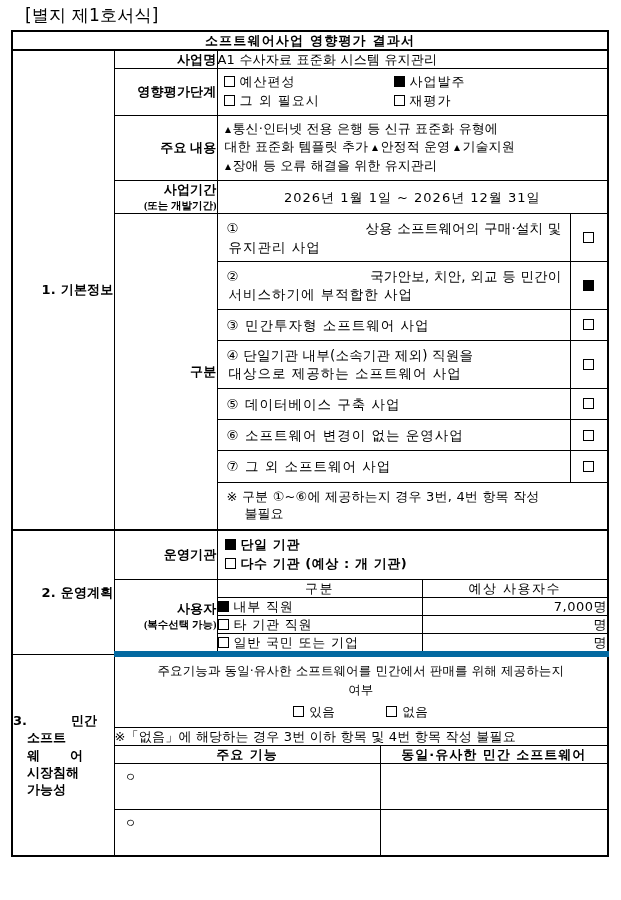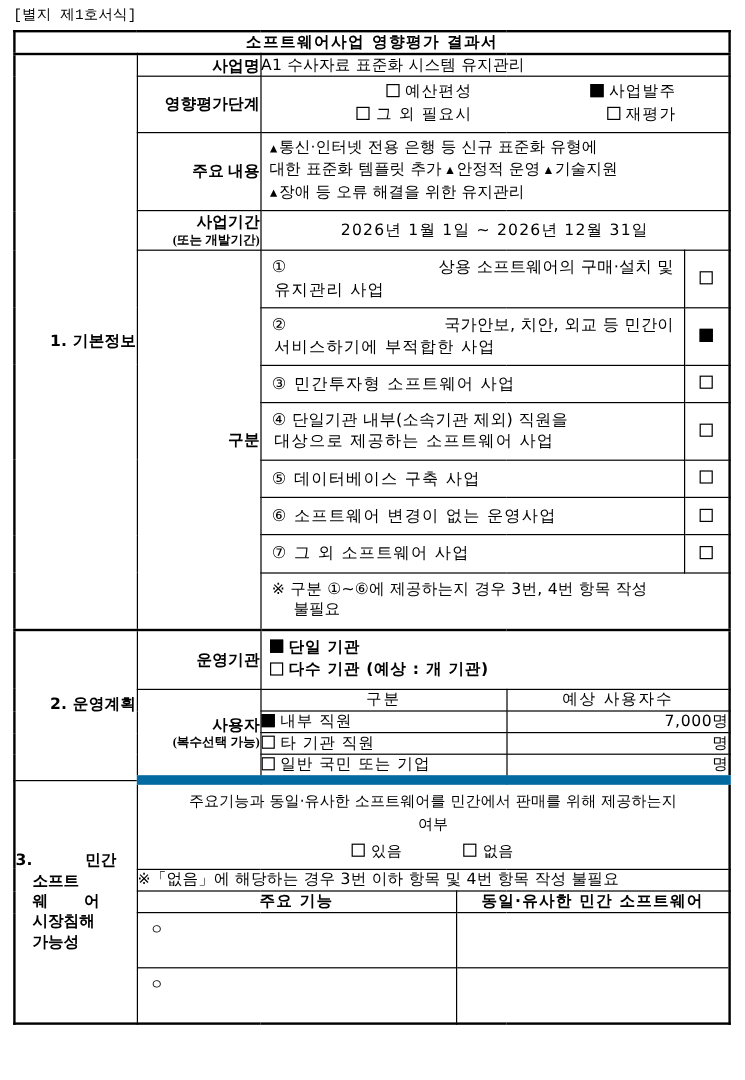--- a/index.html
+++ b/index.html
@@ -17,26 +17,25 @@
     position: relative;
   }
 
   #form-wrap {
     position: absolute;
     left: 0; top: 0;
     width: 621px;
   }
 
   .sheet-no {
-    font-size: 12px;
+    font-size: 17px;
     line-height: 1;
-    padding: 7px 0 6px 11px;
+    padding: 7px 0 6px 25px;
     letter-spacing: 0.2px;
     white-space: nowrap;
-    font-family: Liberation Mono, monospace;
   }
 
   table.form {
     border-collapse: collapse;
     table-layout: fixed;
     width: 476px;
     margin-left: 11px;
     border: 2px solid #000;
   }
   table.form td {
@@ -106,21 +105,21 @@
   .val {
     padding: 5px 6px 5px 8px;
     font-size: 13.5px;
     letter-spacing: 0.2px;
   }
 
   .stage-grid {
     display: flex;
     padding: 3px 0 4px 6px;
   }
-  .stage-col { width: 170px; text-align: right; }
+  .stage-col { width: 170px; }
   .stage-col .opt { white-space: nowrap; padding: 1px 0; letter-spacing: 1px;}
 
   .content-lines { padding: 4px 6px 4px 7px; font-size: 13px; line-height: 1.45; }
   .content-lines .cl { white-space: nowrap; letter-spacing: 0.1px; }
 
   .period { text-align: center; font-size: 14.5px; padding: 10px 0; letter-spacing: 1px; margin-top: 20px;}
 
   
   .gubun-item {
     padding: 5px 8px 5px 9px;
@@ -401,21 +400,21 @@
               <span>민간</span>
         </div>
         <div class="jline nospread">소프트</div>
         <div class="jline indent">
           <span>웨</span>
               <span>어</span>
         </div>
         <div class="jline nospread">시장침해</div>
         <div class="jline nospread">가능성</div>
       </td>
-      <td colspan="5" style="border-top:8px solid #0369a1">
+      <td colspan="5" style="border-top:6px solid #0369a1">
         <div class="q-block">
           <div class="q1">주요기능과 동일·유사한 소프트웨어를 민간에서 판매를 위해 제공하는지</div>
           <div class="q2">여부</div>
           <div class="qopts">
             <span><span class="cb"></span><span>있음</span></span>
             <span class="sp"></span>
             <span><span class="cb"></span><span>없음</span></span>
           </div>
         </div>
       </td>

